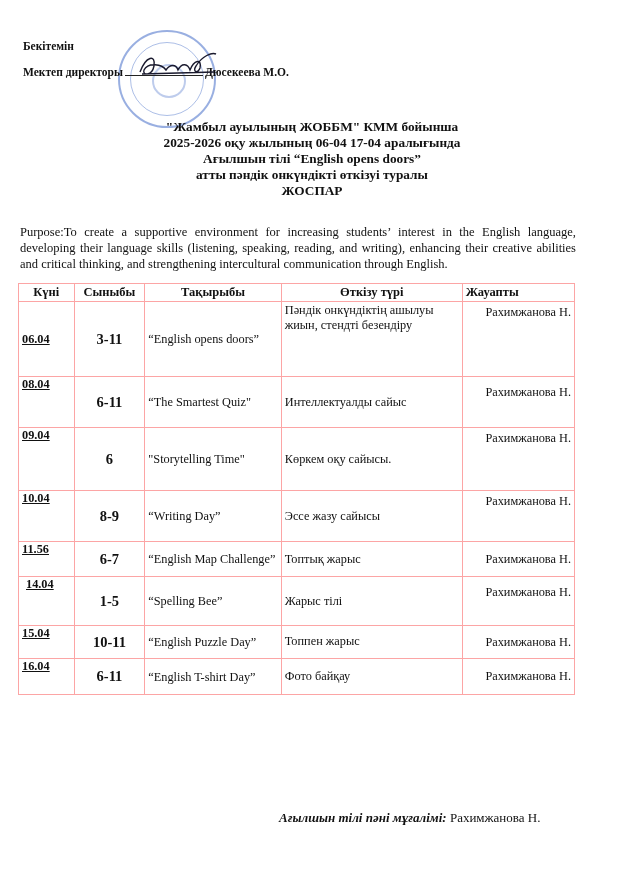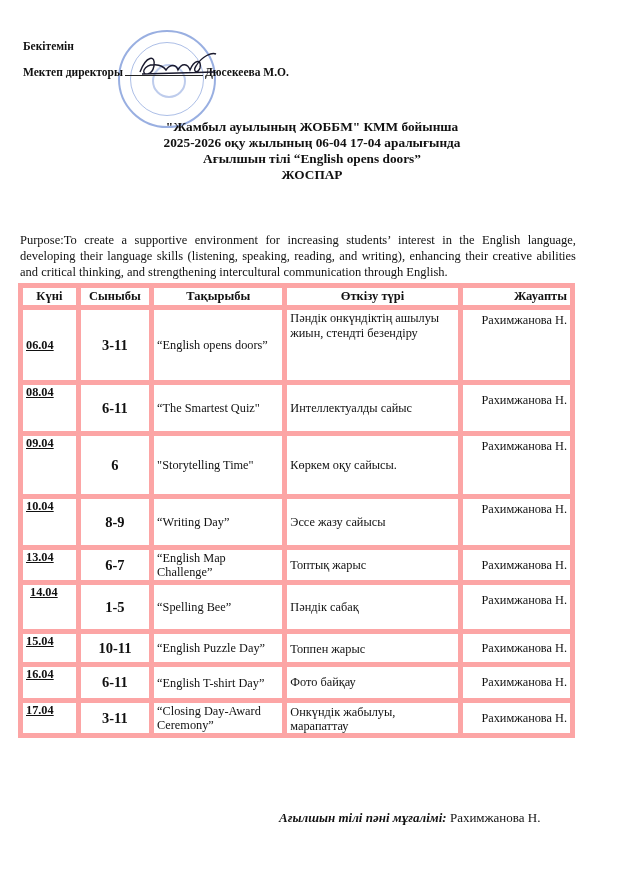--- a/index.html
+++ b/index.html
@@ -67,36 +67,36 @@
       top: 119px;
       width: 624px;
       text-align: center;
       font-weight: bold;
       font-size: 13.3px;
       line-height: 16px;
     }
     .purpose {
       position: absolute;
       left: 20px;
-      top: 232px;
+      top: 224px;
       width: 556px;
       font-size: 12.5px;
       line-height: 16px;
       text-align: justify;
     }
     table.plan {
       position: absolute;
       left: 18px;
       top: 283px;
       width: 557px;
       border-collapse: collapse;
       font-size: 12.3px;
     }
     table.plan th, table.plan td {
-      border: 5px solid #fca5a5;
+      border: 1px solid #fca5a5;
       padding: 0 3px;
       vertical-align: top;
     }
     table.plan th {
       font-weight: bold;
       font-size: 12.5px;
       height: 17px;
       text-align: center;
       vertical-align: middle;
     }
@@ -128,33 +128,34 @@
 </div>
 
 <svg class="signature" viewBox="0 0 90 32">
   <path d="M8 22 C 14 6, 24 4, 22 16 C 20 26, 10 26, 12 20 C 16 12, 30 14, 34 20 C 38 14, 44 14, 46 20 C 50 12, 56 14, 58 20 C 62 10, 70 8, 68 18 C 66 24, 60 22, 64 16 C 70 6, 80 2, 84 4 M 10 24 L 82 22" fill="none" stroke="#1a1a2e" stroke-width="1.4"></path>
 </svg>
 
 <div class="header-block">
   <div>"Жамбыл ауылының ЖОББМ" КММ бойынша</div>
   <div>2025-2026 оқу жылының 06-04 17-04 аралығында</div>
   <div>Ағылшын тілі “English opens doors”</div>
+  <div>атты пәндік онкүндікті өткізуі туралы</div>
   <div>ЖОСПАР</div>
 </div>
 
 <div class="purpose">Purpose:To create a supportive environment for increasing students’ interest in the English language, developing their language skills (listening, speaking, reading, and writing), enhancing their creative abilities and critical thinking, and strengthening intercultural communication through English.</div>
 
 <table class="plan">
   <thead>
     <tr>
       <th class="col-date">Күні</th>
       <th class="col-grade" style="font-size:12.5px">Сыныбы</th>
       <th class="col-topic">Тақырыбы</th>
       <th class="col-type">Өткізу түрі</th>
-      <th class="col-resp" style="text-align:right">Жауапты</th>
+      <th class="col-resp" style="text-align:left">Жауапты</th>
     </tr>
   </thead>
   <tbody>
     <tr style="height:75px">
       <td class="col-date" style="vertical-align:middle">06.04</td>
       <td class="col-grade">3-11</td>
       <td class="col-topic">“English opens doors”</td>
       <td class="col-type" style="padding-top:1px">Пәндік онкүндіктің ашылуы жиын, стендті безендіру</td>
       <td class="col-resp" style="padding-top:3px">Рахимжанова Н.</td>
     </tr>
@@ -173,53 +174,46 @@
       <td class="col-resp" style="padding-top:3px">Рахимжанова Н.</td>
     </tr>
     <tr style="height:51px">
       <td class="col-date">10.04</td>
       <td class="col-grade">8-9</td>
       <td class="col-topic">“Writing Day”</td>
       <td class="col-type" style="vertical-align:middle">Эссе жазу сайысы</td>
       <td class="col-resp" style="padding-top:3px">Рахимжанова Н.</td>
     </tr>
     <tr style="height:35px">
-      <td class="col-date">13.04</td>
+      <td class="col-date">11.56</td>
       <td class="col-grade">6-7</td>
       <td class="col-topic" style="line-height:14px">“English Map Challenge”</td>
       <td class="col-type" style="vertical-align:middle">Топтық жарыс</td>
       <td class="col-resp" style="vertical-align:middle">Рахимжанова Н.</td>
     </tr>
     <tr style="height:49px">
       <td class="col-date" style="padding-left:7px">14.04</td>
       <td class="col-grade">1-5</td>
       <td class="col-topic">“Spelling Bee”</td>
-      <td class="col-type" style="vertical-align:middle">Пәндік сабақ</td>
+      <td class="col-type" style="vertical-align:middle">Жарыс тілі</td>
       <td class="col-resp" style="padding-top:8px">Рахимжанова Н.</td>
     </tr>
     <tr style="height:33px">
       <td class="col-date">15.04</td>
       <td class="col-grade">10-11</td>
       <td class="col-topic" style="line-height:14px">“English Puzzle Day”</td>
       <td class="col-type" style="padding-top:8px">Топпен жарыс</td>
       <td class="col-resp" style="vertical-align:middle">Рахимжанова Н.</td>
     </tr>
     <tr style="height:36px">
       <td class="col-date">16.04</td>
       <td class="col-grade">6-11</td>
       <td class="col-topic" style="line-height:14px">“English T-shirt Day”</td>
       <td class="col-type" style="vertical-align:middle">Фото байқау</td>
       <td class="col-resp" style="vertical-align:middle">Рахимжанова Н.</td>
     </tr>
-    <tr style="height:34px">
-      <td class="col-date">17.04</td>
-      <td class="col-grade">3-11</td>
-      <td class="col-topic" style="line-height:14px">“Closing Day-Award Ceremony”</td>
-      <td class="col-type" style="line-height:14px;padding-top:2px">Онкүндік жабылуы, марапаттау</td>
-      <td class="col-resp" style="vertical-align:middle">Рахимжанова Н.</td>
-    </tr>
   </tbody>
 </table>
 
 <div class="footer">
   <span class="role">Ағылшын тілі пәні мұғалімі:</span>
   <span>Рахимжанова Н.</span>
 </div>
 
 </body></html>

